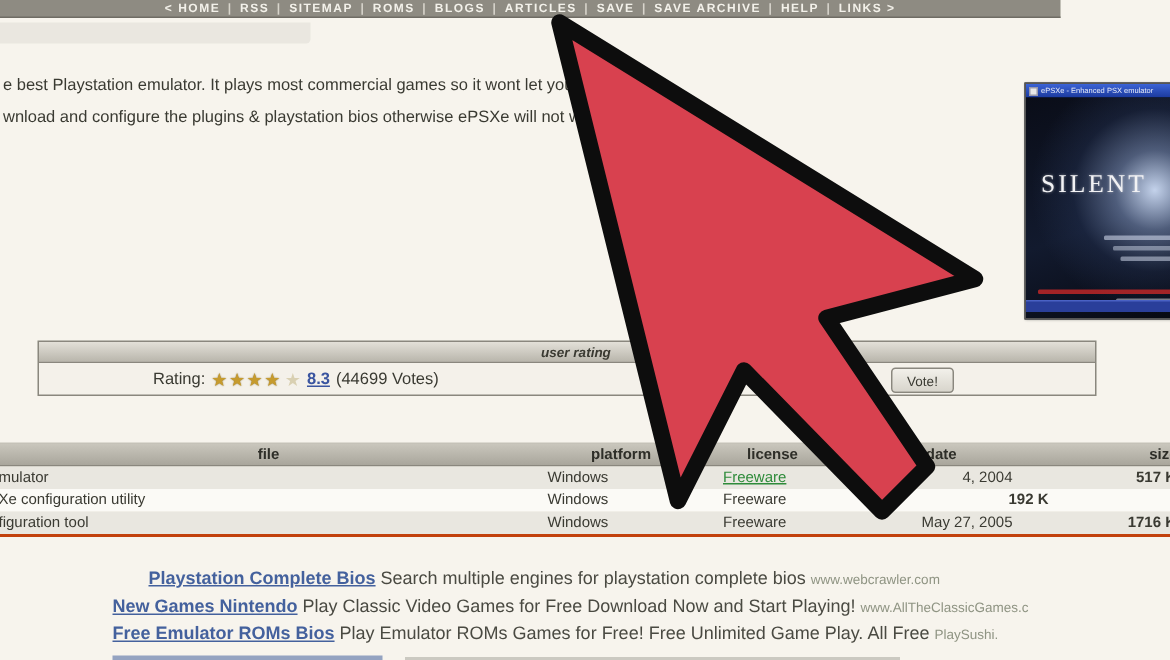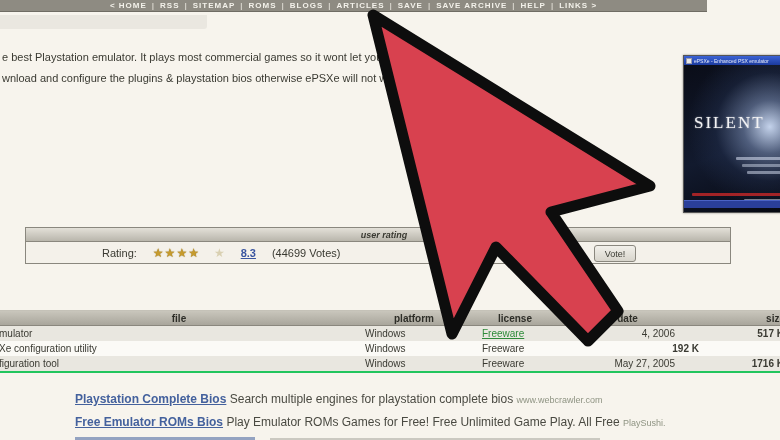--- a/index.html
+++ b/index.html
@@ -71,39 +71,39 @@
   }
   #rating-header{
     height:13px;background:linear-gradient(#e3e0d8,#b9b6ac);
     border-bottom:1px solid #8a877e;
     display:flex;align-items:center;justify-content:center;
     font-size:9px;font-weight:bold;font-style:italic;color:#3a3a32;padding-left:12px;
   }
   #rating-row{position:relative;height:21px;}
   #rating-content{
     position:absolute;left:76px;top:4px;font-size:11px;color:#3a3a32;
-    display:flex;align-items:center;gap:16px;white-space:nowrap;
+    display:flex;align-items:center;gap:4px;white-space:nowrap;
   }
   #rating-stars{
     color:#c69b2e;font-size:12px;letter-spacing:1px;
     text-shadow:0 0 1px #7a5c10;
   }
   #rating-star-faint{color:#d9d0b2;font-size:12px;margin-left:-2px;text-shadow:none;}
   #rating-score{color:#3a55a0;font-weight:bold;text-decoration:underline;cursor:pointer;}
   #vote-button{
     position:absolute;left:568px;top:3px;width:40px;height:15px;
     background:linear-gradient(#f2f0ea,#d8d5cc);
     border:1px solid #8a877e;border-radius:3px;
     font-size:9px;color:#3a3a32;display:flex;align-items:center;justify-content:center;
     cursor:pointer;
   }
   
   #file-table{
-    position:absolute;left:0;top:310px;width:780px;
-    border-top:1px solid #c5c2b8;border-bottom:2px solid #22c55e;
+    position:absolute;left:0;top:295px;width:780px;
+    border-top:1px solid #c5c2b8;border-bottom:2px solid #c2410c;
     font-size:10px;
   }
   .t-row{display:grid;grid-template-columns:358px 112px 90px 135px 85px;align-items:center;height:15px;}
   #table-header{
     height:14px;background:linear-gradient(#c9c6bc,#a9a69c);
     border-bottom:1px solid #8a877e;
     font-weight:bold;color:#2e2e28;
   }
   #table-header > div{text-align:center;}
   #table-header .h-size{text-align:right;transform:translateX(5px);}
@@ -112,21 +112,21 @@
   .c-file{padding-left:2px;margin-left:-3px;white-space:nowrap;overflow:hidden;}
   .c-platform{padding-left:7px;}
   .c-license{padding-left:12px;}
   .c-license .freeware-link{color:#2e8b3a;text-decoration:underline;cursor:pointer;}
   .c-date{text-align:right;padding-right:20px;white-space:nowrap;}
   .c-size{text-align:right;font-weight:bold;transform:translateX(4px);white-space:nowrap;}
   
   .ad-line{
     position:absolute;left:75px;font-size:12px;color:#4a4a42;white-space:nowrap;
   }
-  #ad-1{top:392px;}
+  #ad-1{top:378px;margin-left:24px;}
   #ad-2{top:397px;}
   #ad-3{top:415px;}
   .ad-title{color:#44619d;font-weight:bold;text-decoration:underline;cursor:pointer;}
   .ad-url{font-size:9px;color:#8f9483;}
   #clipped-ad-row{position:absolute;left:75px;top:437px;width:180px;height:3px;background:#44619d;opacity:.55;}
   #clipped-ad-row2{position:absolute;left:270px;top:438px;width:330px;height:2px;background:#8a8a80;opacity:.4;}
   
   #arrow-overlay{position:absolute;left:0;top:0;width:780px;height:440px;pointer-events:none;z-index:50;}
 </style>
 </head>
@@ -196,21 +196,21 @@
       <div>file</div>
       <div>platform</div>
       <div>license</div>
       <div>date</div>
       <div class="h-size">size</div>
     </div>
     <div class="t-row data">
       <div class="c-file">mulator</div>
       <div class="c-platform">Windows</div>
       <div class="c-license"><span class="freeware-link">Freeware</span></div>
-      <div class="c-date">4, 2006</div>
+      <div class="c-date">4, 2004</div>
       <div class="c-size">517 K</div>
     </div>
     <div class="t-row data">
       <div class="c-file">Xe configuration utility</div>
       <div class="c-platform">Windows</div>
       <div class="c-license">Freeware</div>
       <div class="c-size">192 K</div>
     </div>
     <div class="t-row data">
       <div class="c-file">figuration tool</div>
@@ -219,20 +219,25 @@
       <div class="c-date">May 27, 2005</div>
       <div class="c-size">1716 K</div>
     </div>
   </div>
 
   <div class="ad-line" id="ad-1">
     <span class="ad-title">Playstation Complete Bios</span>
     <span class="ad-desc">Search multiple engines for playstation complete bios</span>
     <span class="ad-url">www.webcrawler.com</span>
   </div>
+  <div class="ad-line" id="ad-2">
+    <span class="ad-title">New Games Nintendo</span>
+    <span class="ad-desc">Play Classic Video Games for Free Download Now and Start Playing!</span>
+    <span class="ad-url">www.AllTheClassicGames.c</span>
+  </div>
   <div class="ad-line" id="ad-3">
     <span class="ad-title">Free Emulator ROMs Bios</span>
     <span class="ad-desc">Play Emulator ROMs Games for Free! Free Unlimited Game Play. All Free</span>
     <span class="ad-url">PlaySushi.</span>
   </div>
   <div id="clipped-ad-row"></div>
   <div id="clipped-ad-row2"></div>
 
   <svg id="arrow-overlay" viewBox="0 0 780 440">
     <path d="M373,15 L650,186 L551,212 L618,311 L588,341 L496,247 L452,334 Z" fill="#d8414f" stroke="#0d0d0d" stroke-width="11" stroke-linejoin="round"></path>

